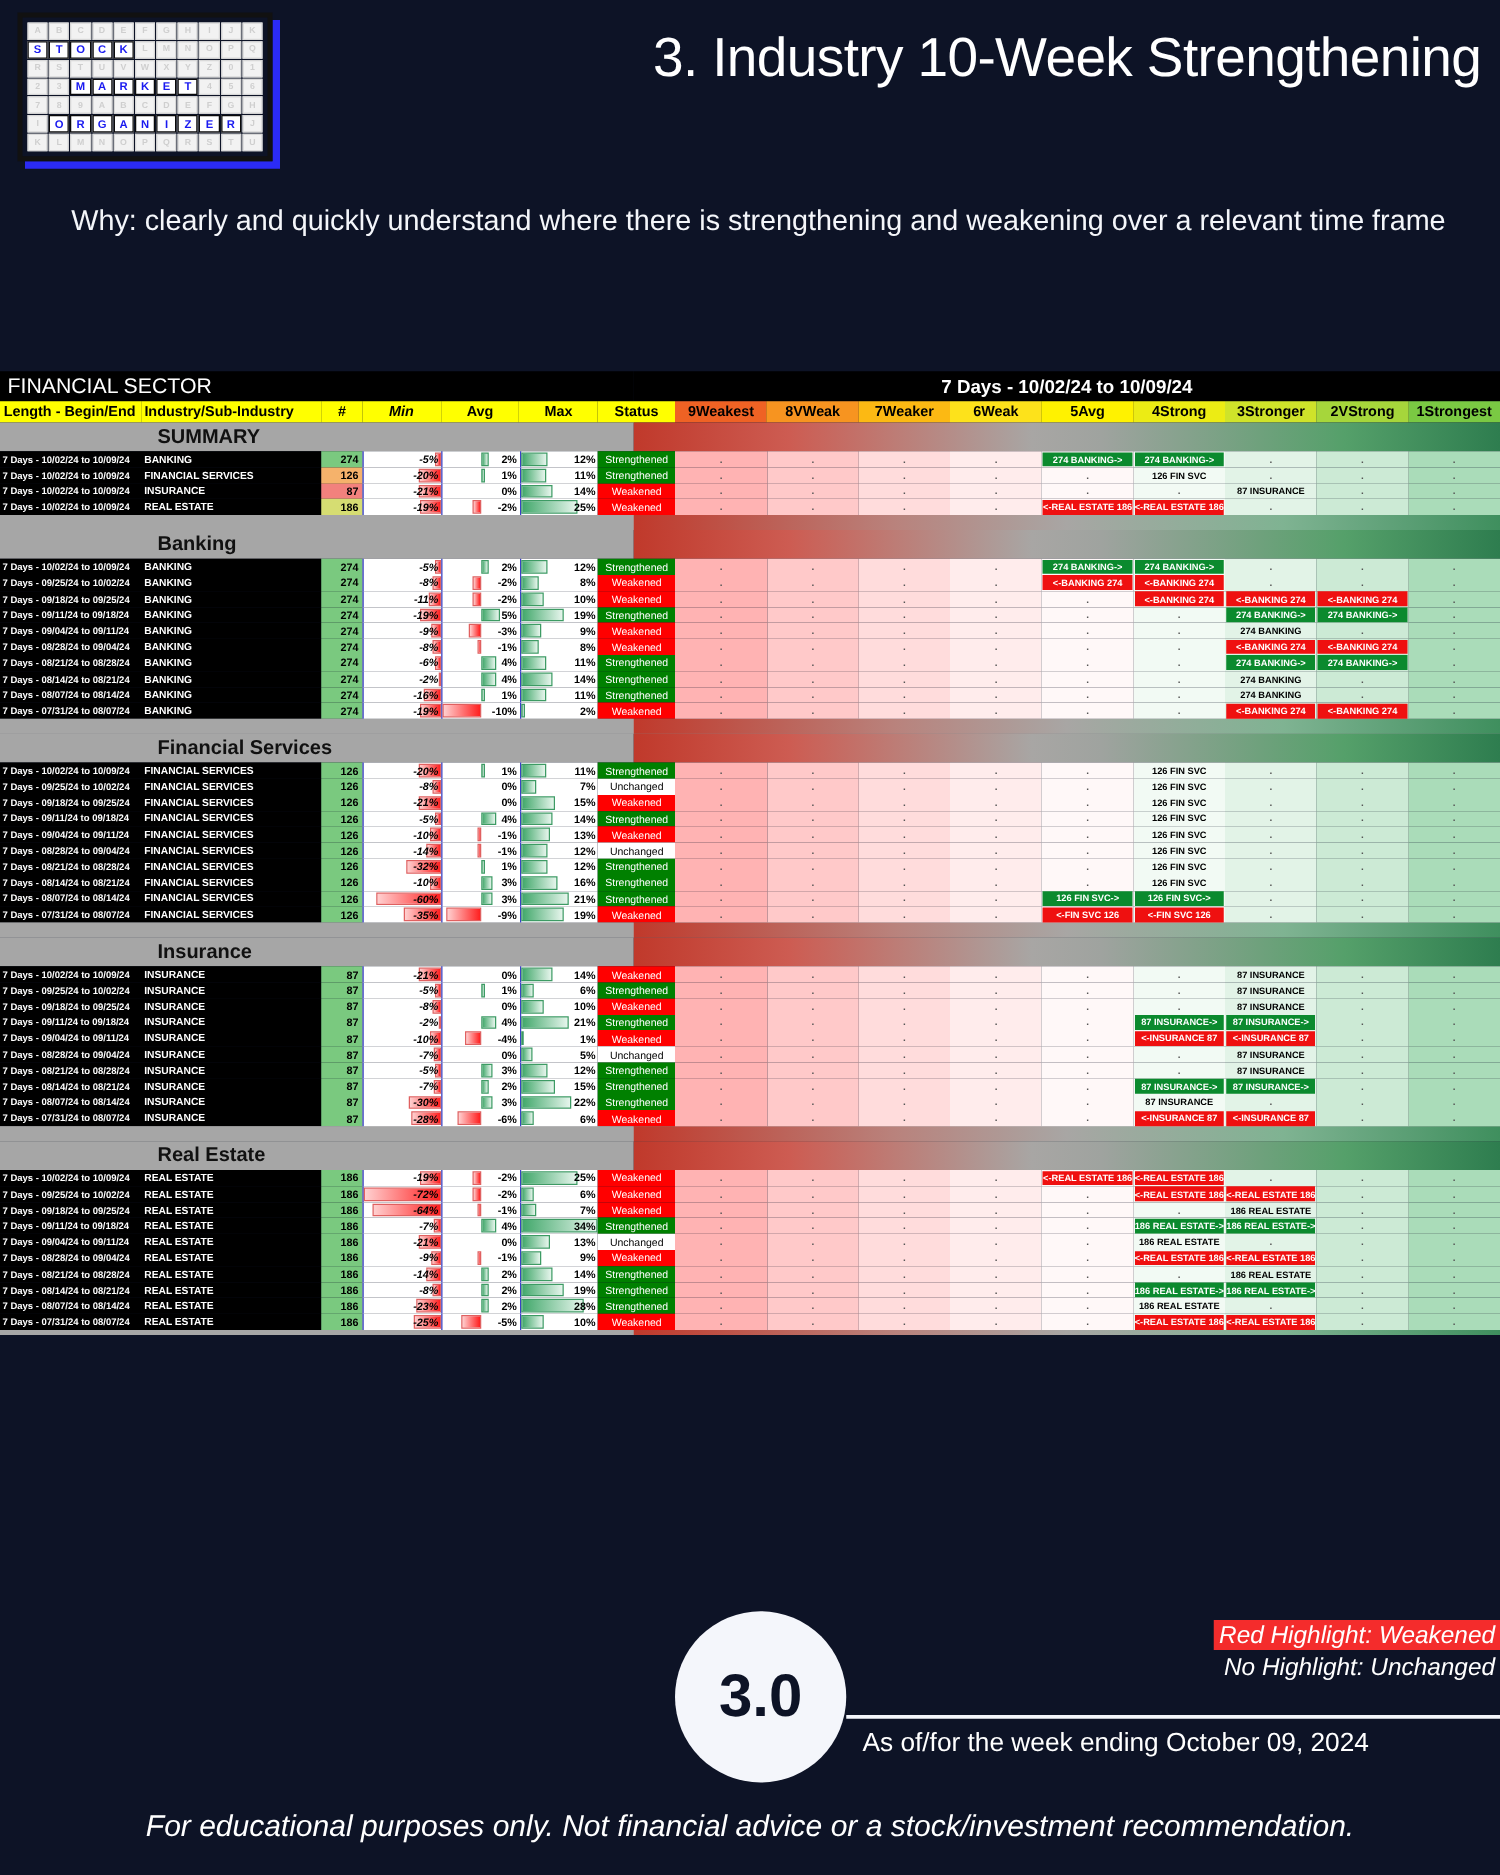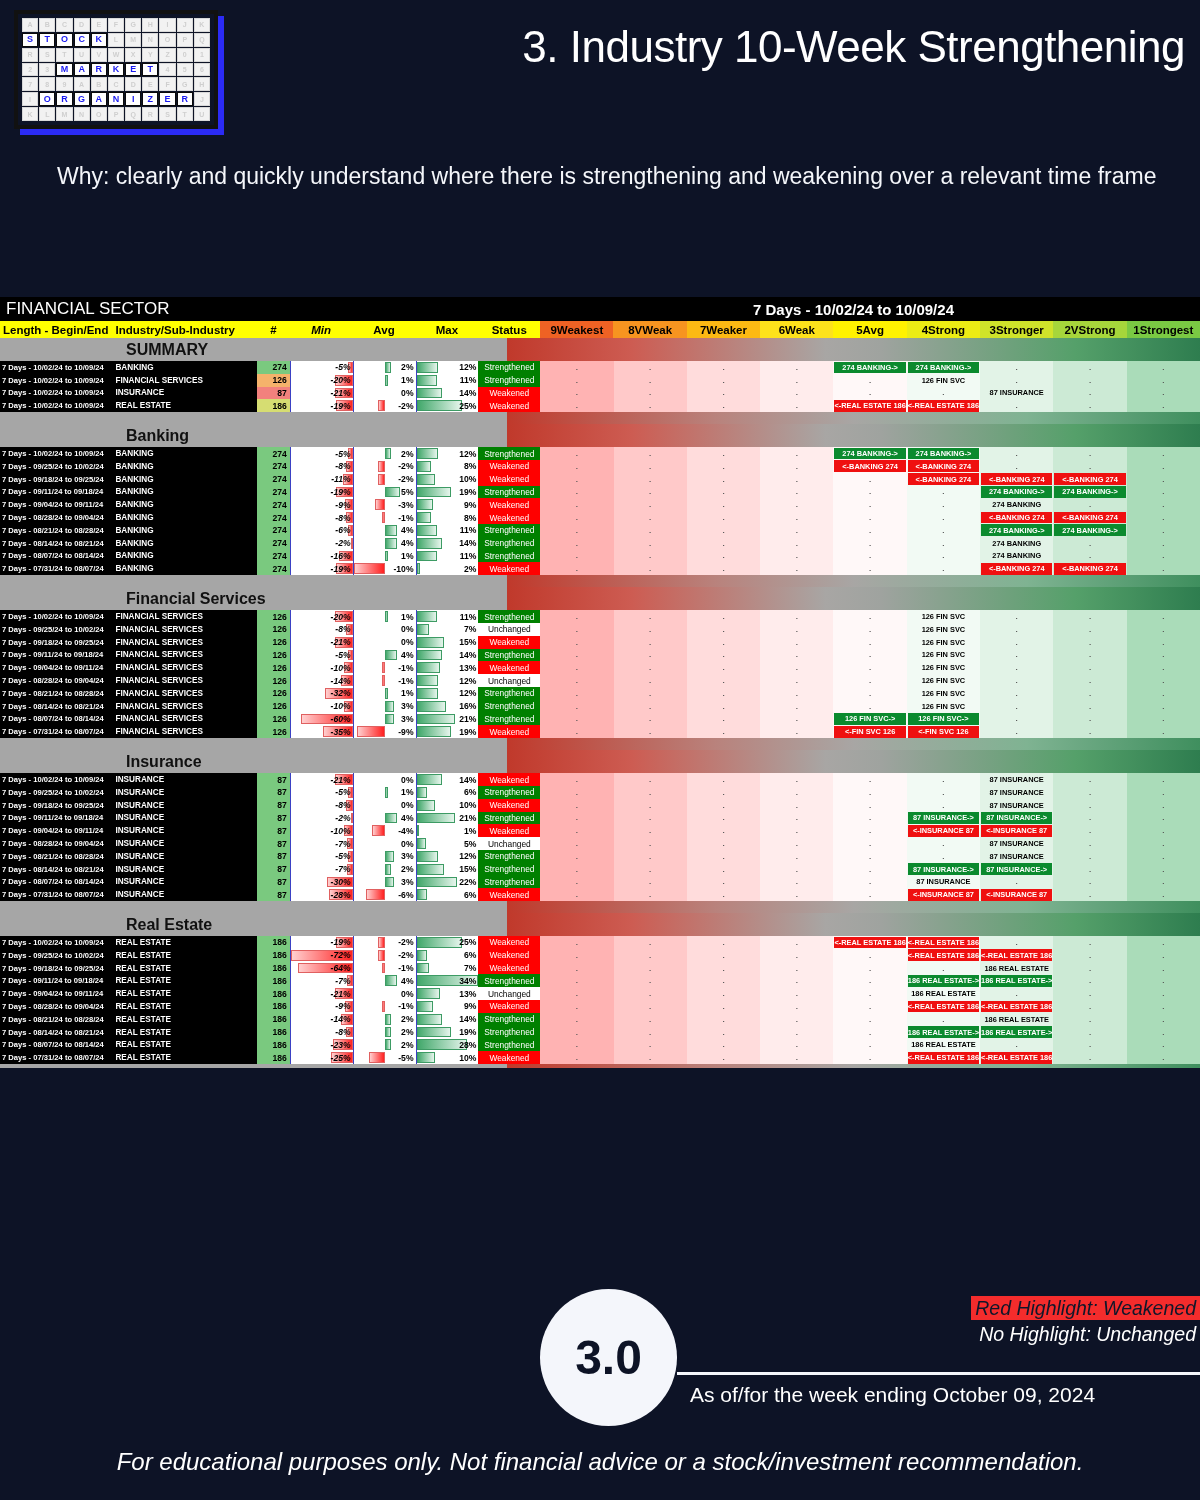--- a/index.html
+++ b/index.html
@@ -102,21 +102,21 @@
   .thin { height:4px; }
 
   
   #circle { position:absolute; left:540px; top:1289px; width:137px; height:137px; border-radius:50%; background:#f4f6fb;
             display:flex; align-items:center; justify-content:center; color:#0d1326; font-size:48px; font-weight:bold; }
   #rule { position:absolute; left:677px; top:1372px; width:523px; height:3px; background:#f4f6fb; }
   #asof { position:absolute; left:690px; top:1383px; width:510px; font-size:21px; color:#fff; }
   #legend { position:absolute; right:0px; top:1295px; width:520px; text-align:right; font-style:italic; font-size:19.5px; line-height:1.35; }
   #legend span { padding:1px 4px; }
   #legend .lg { background:#24a05a; color:#fff; }
-  #legend .lr { background:#f42c2c; color:#0f172a; }
+  #legend .lr { background:#f42c2c; color:#ffffff; }
   #legend .ln { color:#fff; }
   #disclaimer { position:absolute; left:0; top:1448px; width:1200px; text-align:center; font-style:italic; font-size:24px; color:#fff; }
 </style>
 </head>
 <body>
 
 <div id="logo">
   <div class="shadow"></div>
   <div class="frame">
     <div class="grid" id="logo-grid">

